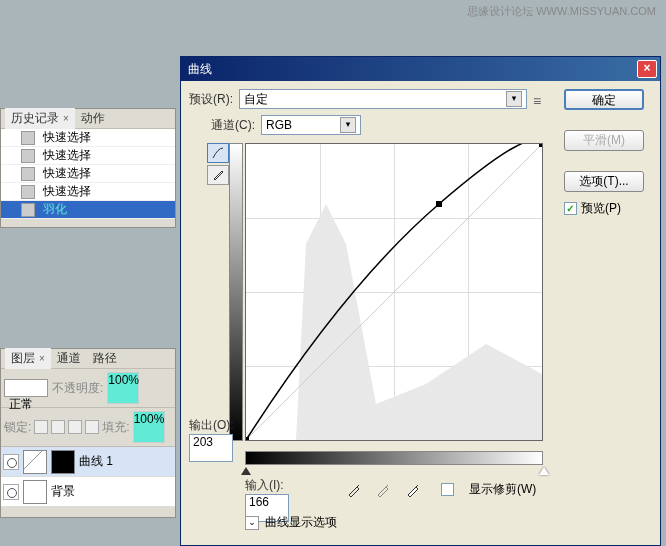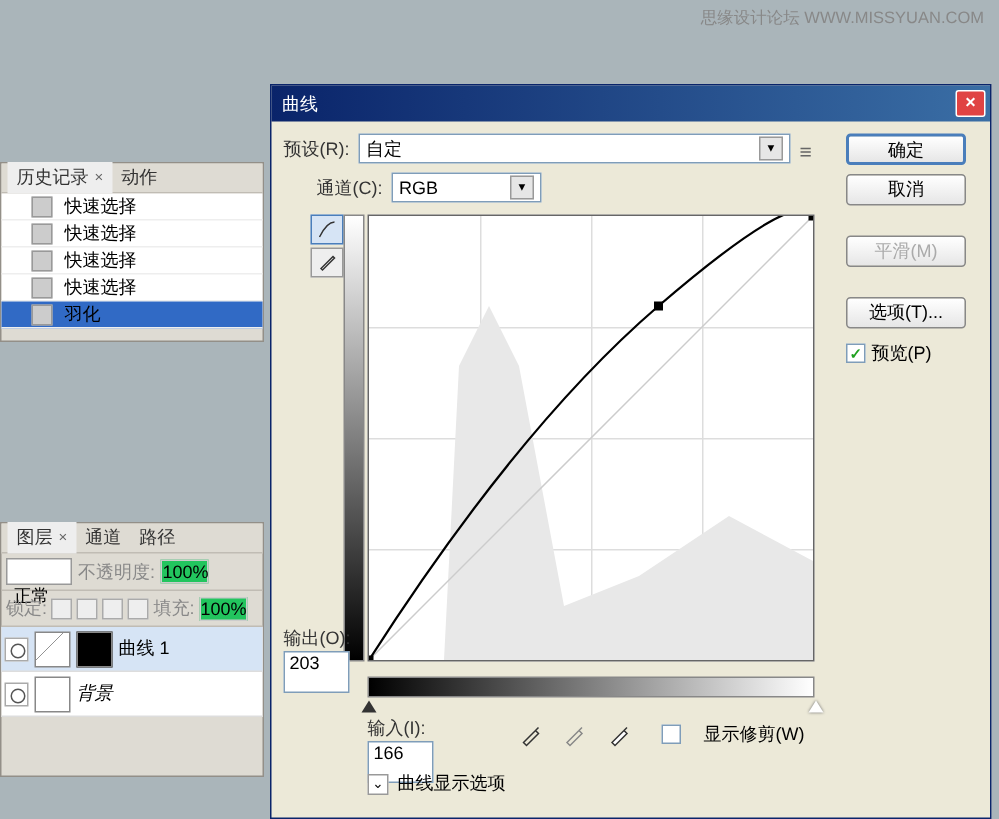--- a/index.html
+++ b/index.html
@@ -6,27 +6,27 @@
 body{background:#aab5ba;width:666px;height:546px;overflow:hidden;position:relative}
 .watermark{position:absolute;top:4px;right:10px;color:#888;font-size:11px}
 .panel{position:absolute;background:#dedbd3;border:1px solid #938f88}
 .panel-tabs{display:flex;align-items:center;height:20px;background:#dedbd3;border-bottom:1px solid #c0bcb4;padding:0 4px}
 .tab{padding:2px 6px;color:#333;cursor:default;display:flex;align-items:center;gap:2px}
 .tab.active{background:#eee}
 .close-x{font-size:10px;color:#666;margin-left:2px}
 .history-panel{left:0;top:108px;width:176px;height:120px}
 .history-rows{background:#fff}
 .hrow{display:flex;align-items:center;height:18px;border-bottom:1px solid #eee;padding-left:20px;gap:8px}
-.hrow.sel{background:#316ac5;color:#000000}
+.hrow.sel{background:#316ac5;color:#5eead4}
 .hicon{width:14px;height:14px;display:inline-block;background:#ccc;border:1px solid #999}
 .layers-panel{left:0;top:348px;width:176px;height:170px}
 .layer-opts{display:flex;align-items:center;gap:4px;padding:3px;border-bottom:1px solid #c0bcb4}
 .sel-small{height:18px;border:1px solid #999;background:#fff;padding:16px 14px 0 4px}
 .opt-label{color:#888}
-.opt-val{width:32px;height:16px;border:1px solid #ccc;background:#22c55e;text-align:center;padding-right:2px}
+.opt-val{width:32px;height:32px;border:1px solid #ccc;background:#5eead4;text-align:center;padding-right:2px}
 .lock-row{display:flex;align-items:center;gap:3px;padding:3px;border-bottom:1px solid #c0bcb4}
 .lock-icon{width:14px;height:14px;border:1px solid #aaa;background:#eee}
 .layer-list{background:#fff}
 .lrow{display:flex;align-items:center;height:30px;border-bottom:1px solid #ddd;padding:2px;gap:4px}
 .lrow.sel{background:#d6e4f5}
 .eye{width:16px;height:16px;border:1px solid #aaa;background:#fff;position:relative}
 .eye::after{content:"";width:8px;height:8px;border:1px solid #555;border-radius:50%;position:absolute;top:3px;left:3px}
 .thumb{width:24px;height:24px;border:1px solid #888;background:#fff}
 .thumb.dark{background:#000}
 .thumb.curves{background:linear-gradient(135deg,#fff 40%,#888 41%,#fff 42%)}
@@ -131,21 +131,21 @@
   <div class="layer-list">
     <div class="lrow sel">
       <span class="eye"></span>
       <span class="thumb curves"></span>
       <span class="thumb dark"></span>
       <span>曲线 1</span>
     </div>
     <div class="lrow">
       <span class="eye"></span>
       <span class="thumb"></span>
-      <span style="font-style:italic">背景</span>
+      <span style="">背景</span>
     </div>
   </div>
 </div>
 
 <div class="dialog">
   <div class="titlebar">
     <span class="titlebar-text">曲线</span>
     <span class="close-btn">×</span>
   </div>
   <div class="dlg-body">
@@ -226,21 +226,20 @@
       <span>显示修剪(W)</span>
     </div>
 
     <div class="show-opts">
       <span class="expand-icon">⌄</span>
       <span>曲线显示选项</span>
     </div>
 
     <div class="btn-col">
       <div class="btn default">确定</div>
-      <div class="btn">取消</div>
       <div style="height:14px"></div>
       <div class="btn dis">平滑(M)</div>
       <div style="height:14px"></div>
       <div class="btn">选项(T)...</div>
       <div class="chk">
         <span class="chk-box">✓</span>
         <span>预览(P)</span>
       </div>
     </div>
   </div>

